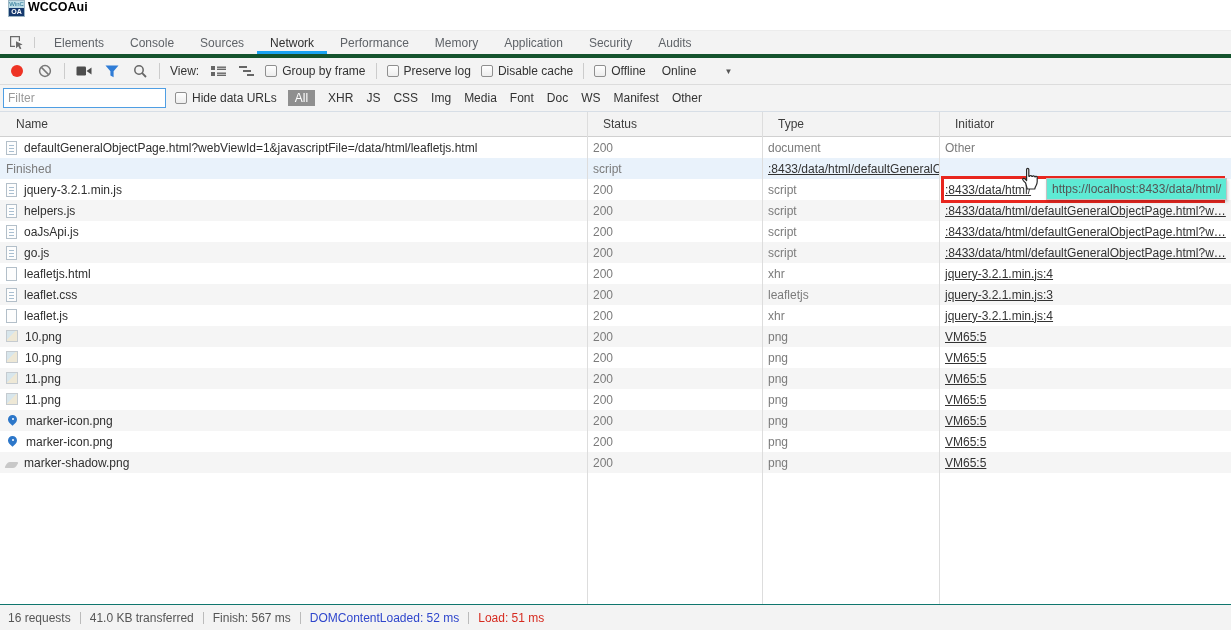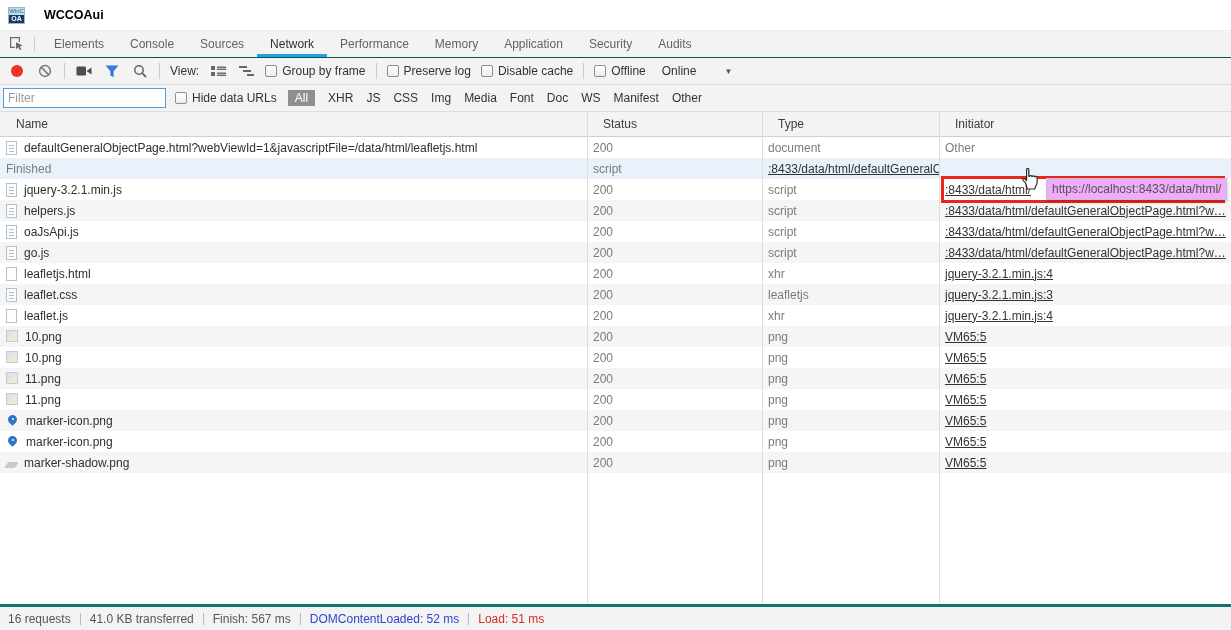--- a/index.html
+++ b/index.html
@@ -1,32 +1,32 @@
 <!DOCTYPE html>
 <html style="--accent-blue: #1aa3f2; --annotation-red: #e8261e; --row-stripe: #f5f5f5; --row-highlight: #e9f2fb; --dcl-blue: #2f46cc; --load-red: #d62b20;"><head>
 <meta charset="utf-8">
 <style>
   * { margin:0; padding:0; box-sizing:border-box; }
   body { font-family:"Liberation Sans", sans-serif; background:#fff; }
   .window { position:relative; width:1231px; height:630px; background:#fff; overflow:hidden;
             font-size:12px; color:#333; }
 
   
-  .titlebar { height:31px; display:flex; align-items:center; gap:19px; padding-left:8px;
+  .titlebar { height:31px; display:flex; align-items:flex-start; gap:3px; padding-left:8px;
               background:#fff; border-bottom:1px solid #ececec; }
   .app-icon { width:17px; height:17px; display:flex; flex-direction:column; flex:none;
               border:1px solid #9db6c4; overflow:hidden; }
   .app-icon .ai-top { flex:1; background:#bfdde6; color:#1c6c8e; font-size:6px; line-height:7px;
                       text-align:center; overflow:hidden; }
   .app-icon .ai-bot { height:8px; background:#16396e; color:#fff; font-size:7px; font-weight:bold;
                       line-height:8px; text-align:center; }
   .win-title { font-weight:600; color:#000; font-size:12.5px; }
 
   
-  .tabbar { height:27px; background:#f3f3f3; border-bottom:1px solid #14532d;
+  .tabbar { height:27px; background:#f3f3f3; border-bottom:4px solid #14532d;
             display:flex; align-items:stretch; }
   .inspect-btn { width:34px; display:flex; align-items:center; justify-content:center; flex:none; }
   .vdiv { width:1px; background:#ccc; margin:6px 0; flex:none; }
   .tabs { display:flex; align-items:stretch; margin-left:6px; }
   .tab { padding:0 13px; display:flex; align-items:center; color:#5f6368; cursor:default;
          border-bottom:3px solid transparent; padding-top:3px; }
   .tab.active { color:#303030; border-bottom:3px solid var(--accent-blue); }
 
   
   .toolbar { height:27px; background:#f3f3f3; border-bottom:1px solid #dcdcdc;
@@ -81,26 +81,26 @@
       background:#2d77c9; border-radius:50% 50% 50% 0; transform:rotate(-45deg); }
   .marker-pin::after { content:""; position:absolute; left:5.5px; top:4px; width:2.5px; height:2.5px;
       background:#fff; border-radius:50%; }
   .marker-shadow { width:11px; height:6px; background:#a2a2a2; opacity:.55; border-radius:2px;
       transform:skewX(-32deg); margin-top:6px; }
 
   
   .hl-box { position:absolute; left:941px; top:64px; width:284px; height:27px;
             border:3px solid var(--annotation-red); z-index:5; pointer-events:none; }
   .tooltip { position:absolute; left:1046px; top:66px; height:22px; line-height:20px;
-             background:#f0abfc; border:1px solid #c3c3c3; box-shadow:1px 2px 3px rgba(0,0,0,.18);
+             background:#5eead4; border:1px solid #c3c3c3; box-shadow:1px 2px 3px rgba(0,0,0,.18);
              padding:0 5px; color:#545454; white-space:nowrap; z-index:6; }
   .hand { position:absolute; left:1019px; top:53px; z-index:7; }
 
   
-  .statusbar { height:26px; background:#f3f3f3; border-top:3px solid #0f766e;
+  .statusbar { height:26px; background:#f3f3f3; border-top:1px solid #0f766e;
                display:flex; align-items:center; padding-left:8px; color:#565656; }
   .sep { width:1px; height:12px; background:#bbb; margin:0 9px; }
   .dcl { color:var(--dcl-blue); }
   .load { color:var(--load-red); }
 
   svg { display:block; }
 </style>
 </head>
 <body>
 

